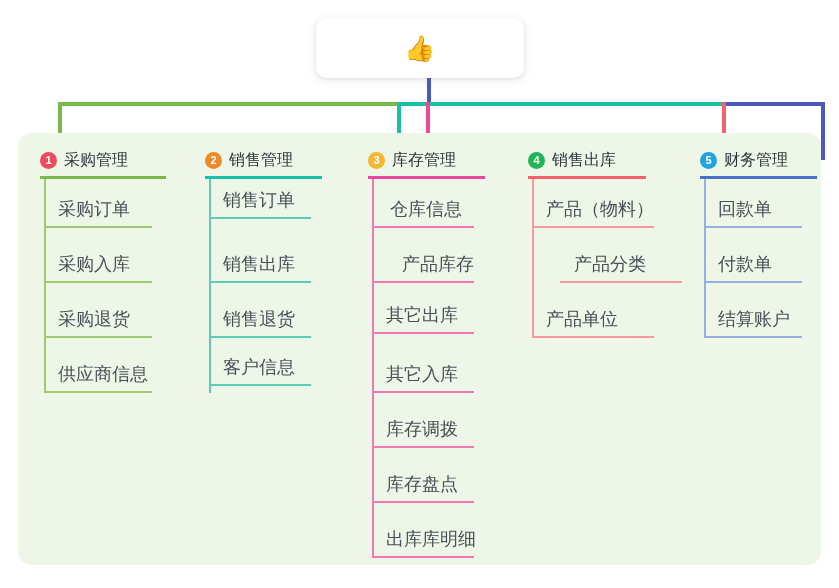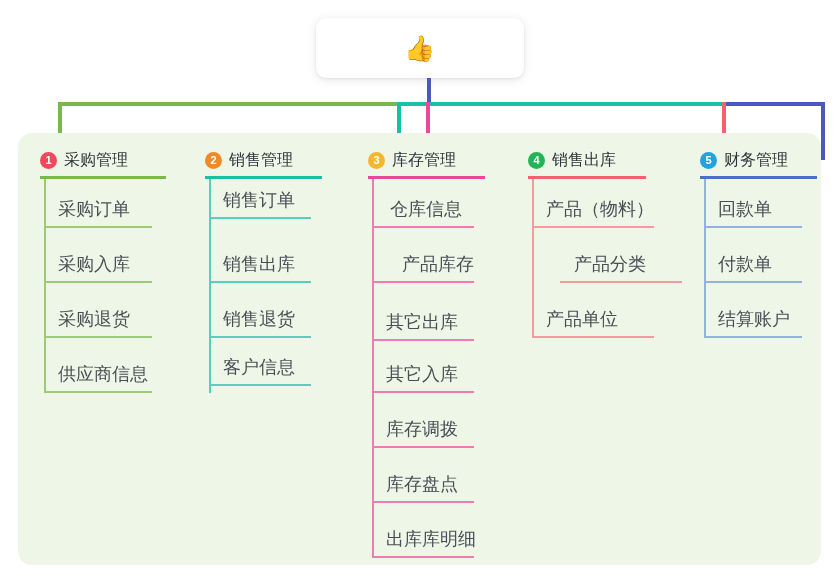--- a/index.html
+++ b/index.html
@@ -146,21 +146,21 @@
         <div class="head-rule" style="left: 350px; top: 43px; width: 117px; background: rgb(232, 72, 155);"></div>
         <div class="trunk" style="left: 354px; top: 46px; height: 379px; background: rgb(239, 122, 180);"></div>
         <div class="leaf" style="left: 354px; top: 59px; width: 102px; height: 36px;">
           <span class="leaf-label" style="left: 18px;">仓库信息</span>
           <div class="leaf-rule" style="left: 0px; width: 102px; background: rgb(239, 122, 180);"></div>
         </div>
         <div class="leaf" style="left: 354px; top: 114px; width: 102px; height: 36px;">
           <span class="leaf-label" style="left: 30px;">产品库存</span>
           <div class="leaf-rule" style="left: 0px; width: 102px; background: rgb(239, 122, 180);"></div>
         </div>
-        <div class="leaf" style="left: 354px; top: 172px; width: 102px; height: 36px;">
+        <div class="leaf" style="left: 354px; top: 165px; width: 102px; height: 36px;">
           <span class="leaf-label" style="left: 14px;">其它出库</span>
           <div class="leaf-rule" style="left: 0px; width: 102px; background: rgb(239, 122, 180);"></div>
         </div>
         <div class="leaf" style="left: 354px; top: 224px; width: 102px; height: 36px;">
           <span class="leaf-label" style="left: 14px;">其它入库</span>
           <div class="leaf-rule" style="left: 0px; width: 102px; background: rgb(239, 122, 180);"></div>
         </div>
         <div class="leaf" style="left: 354px; top: 279px; width: 102px; height: 36px;">
           <span class="leaf-label" style="left: 14px;">库存调拨</span>
           <div class="leaf-rule" style="left: 0px; width: 102px; background: rgb(239, 122, 180);"></div>

